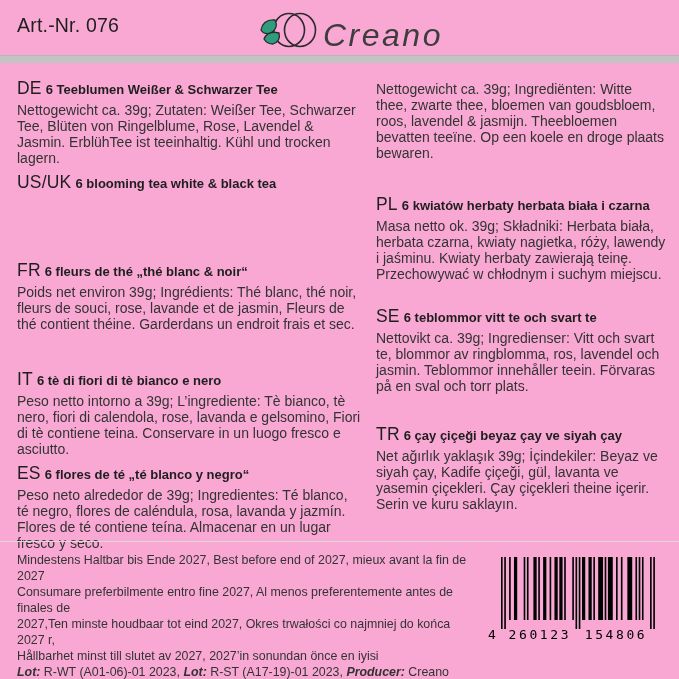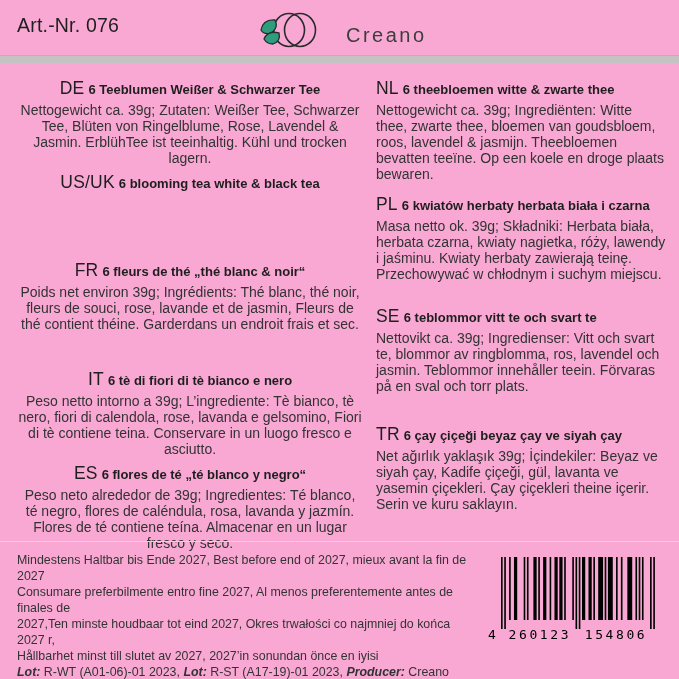--- a/index.html
+++ b/index.html
@@ -4,25 +4,25 @@
 <style>
   html,body{margin:0;padding:0;background:#fff;}
   .label{
     position:relative;width:679px;height:679px;background:#f9a8d4;overflow:hidden;
     font-family:"Liberation Sans",sans-serif;color:#2e2e2e;
   }
   
   .art-nr{position:absolute;left:17px;top:14px;font-size:19.5px;color:#1f1f1f;letter-spacing:.2px;}
   .logo{position:absolute;left:258px;top:8px;display:flex;align-items:center;}
   .logo-mark{display:block;}
-  .wordmark{font-size:20px;font-weight:300;letter-spacing:2.5px;color:#3d3d3d;margin-left:24px;margin-top:6px;}
+  .wordmark{font-size:32px;font-weight:300;letter-spacing:2.5px;color:#3d3d3d;margin-left:1px;margin-top:6px;font-style:italic;}
   .gray-bar{position:absolute;left:0;top:55px;width:679px;height:7px;background:#c3c3c3;border-top:1px solid #b5b5b5;}
   
   .section{position:absolute;}
-  .col-left{left:17px;width:346px;text-align:center;}
+  .col-left{left:17px;width:346px;}
   .col-right{left:376px;width:291px;}
   .sec-head{white-space:nowrap;}
   .lang{font-size:17.5px;color:#1e1e1e;letter-spacing:.2px;}
   .sec-title{font-size:13px;font-weight:bold;color:#1e1e1e;margin-left:4px;}
   .sec-body{margin:3px 0 0 0;font-size:14px;line-height:16px;color:#333;}
   .col-left.s0{top:78px}.col-left.s1{top:172px}.col-left.s2{top:260px}.col-left.s3{top:369px}.col-left.s4{top:463px}
   .col-right.r0{top:78px}.col-right.r1{top:194px}.col-right.r2{top:306px}.col-right.r3{top:424px}
   
   .divider{position:absolute;left:0;top:541px;width:679px;height:1px;background:#dadada;}
   .footer-text{position:absolute;left:17px;top:552px;width:455px;font-size:12.4px;line-height:16px;color:#333;}
@@ -69,21 +69,20 @@
   <div class="section col-left s3">
     <div class="sec-head"><span class="lang">IT</span><span class="sec-title">6 tè di fiori di tè bianco e nero</span></div>
     <p class="sec-body">Peso netto intorno a 39g; L’ingrediente: Tè bianco, tè nero, fiori di calendola, rose, lavanda e gelsomino, Fiori di tè contiene teina. Conservare in un luogo fresco e asciutto.</p>
   </div>
   <div class="section col-left s4">
     <div class="sec-head"><span class="lang">ES</span><span class="sec-title">6 flores de té „té blanco y negro“</span></div>
     <p class="sec-body">Peso neto alrededor de 39g; Ingredientes: Té blanco, té negro, flores de caléndula, rosa, lavanda y jazmín. Flores de té contiene teína. Almacenar en un lugar fresco y seco.</p>
   </div>
 
   <div class="section col-right r0">
-    <div class="sec-head"><span class="lang">NL</span><span class="sec-title">6 theebloemen witte &amp; zwarte thee</span></div>
     <p class="sec-body">Nettogewicht ca. 39g; Ingrediënten: Witte thee, zwarte thee, bloemen van goudsbloem, roos, lavendel &amp; jasmijn. Theebloemen bevatten teeïne. Op een koele en droge plaats bewaren.</p>
   </div>
   <div class="section col-right r1">
     <div class="sec-head"><span class="lang">PL</span><span class="sec-title">6 kwiatów herbaty herbata biała i czarna</span></div>
     <p class="sec-body">Masa netto ok. 39g; Składniki: Herbata biała, herbata czarna, kwiaty nagietka, róży, lawendy i jaśminu. Kwiaty herbaty zawierają teinę. Przechowywać w chłodnym i suchym miejscu.</p>
   </div>
   <div class="section col-right r2">
     <div class="sec-head"><span class="lang">SE</span><span class="sec-title">6 teblommor vitt te och svart te</span></div>
     <p class="sec-body">Nettovikt ca. 39g; Ingredienser: Vitt och svart te, blommor av ringblomma, ros, lavendel och jasmin. Teblommor innehåller teein. Förvaras på en sval och torr plats.</p>
   </div>

